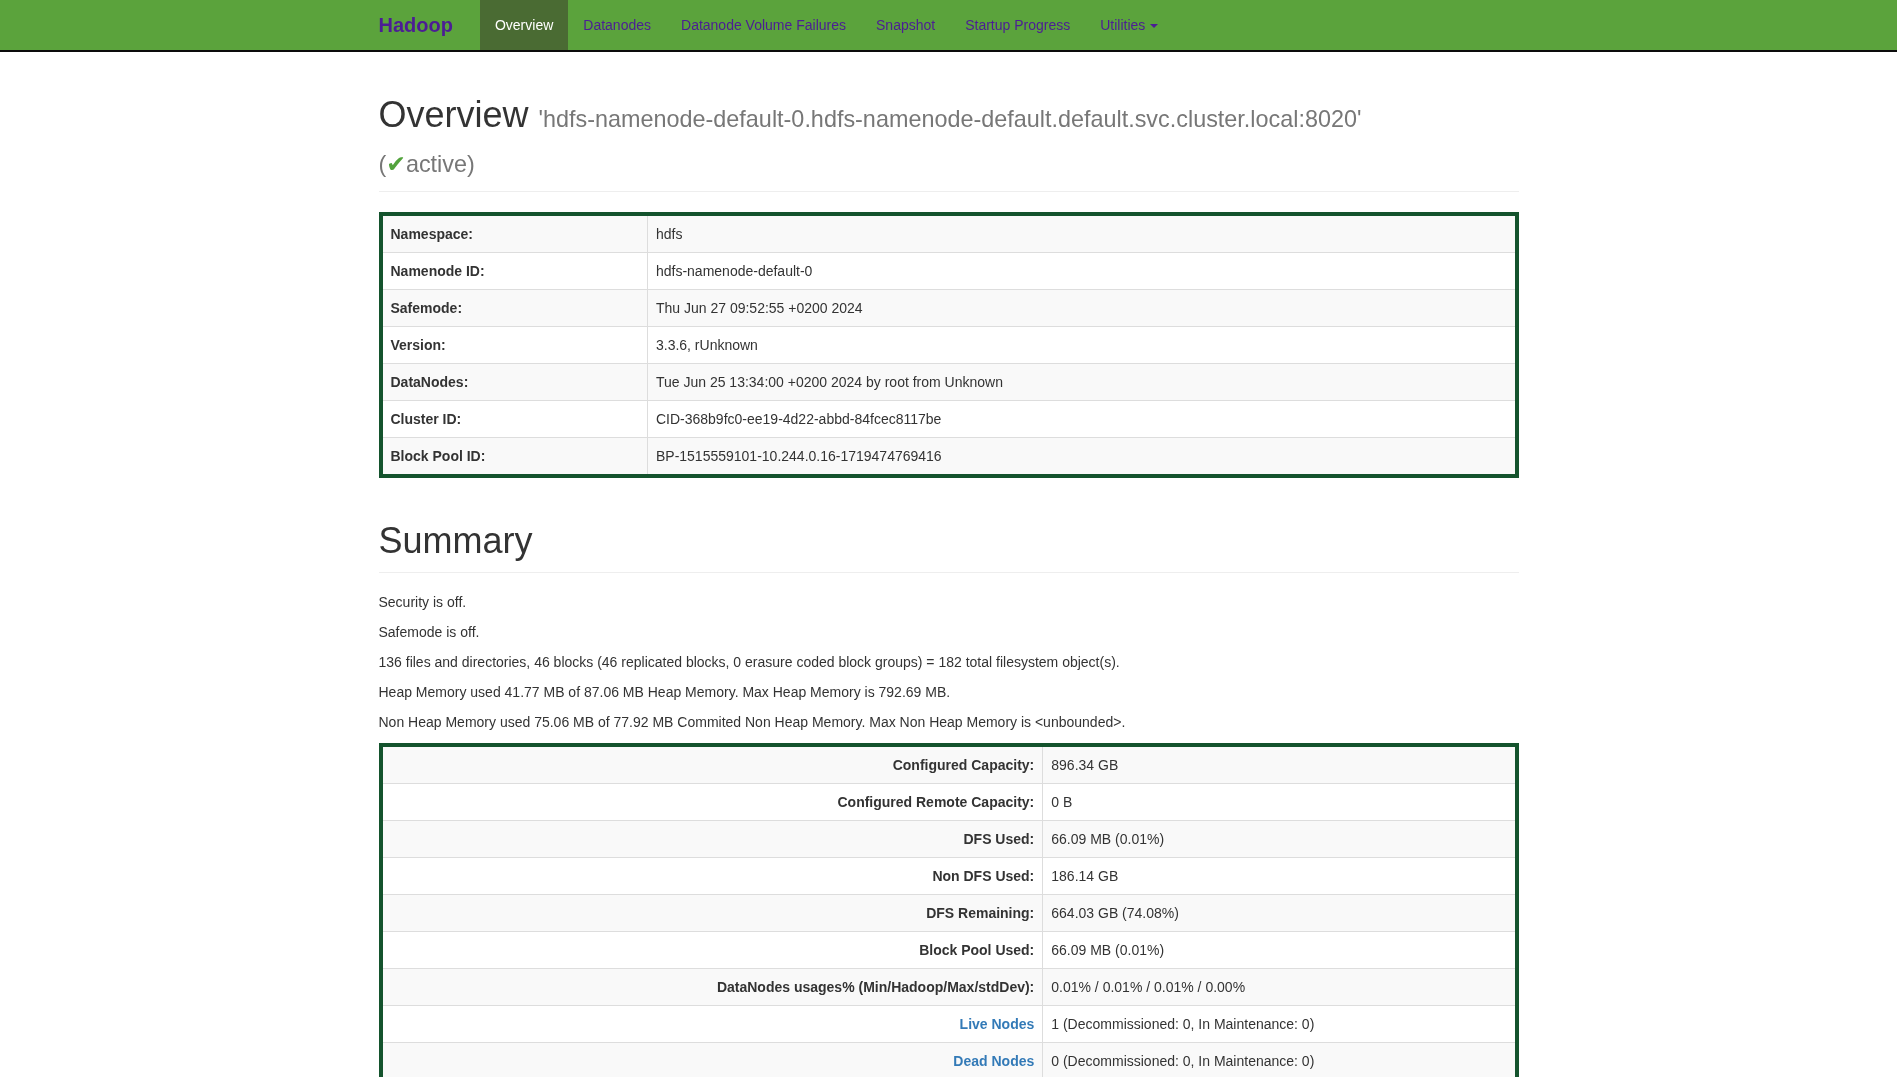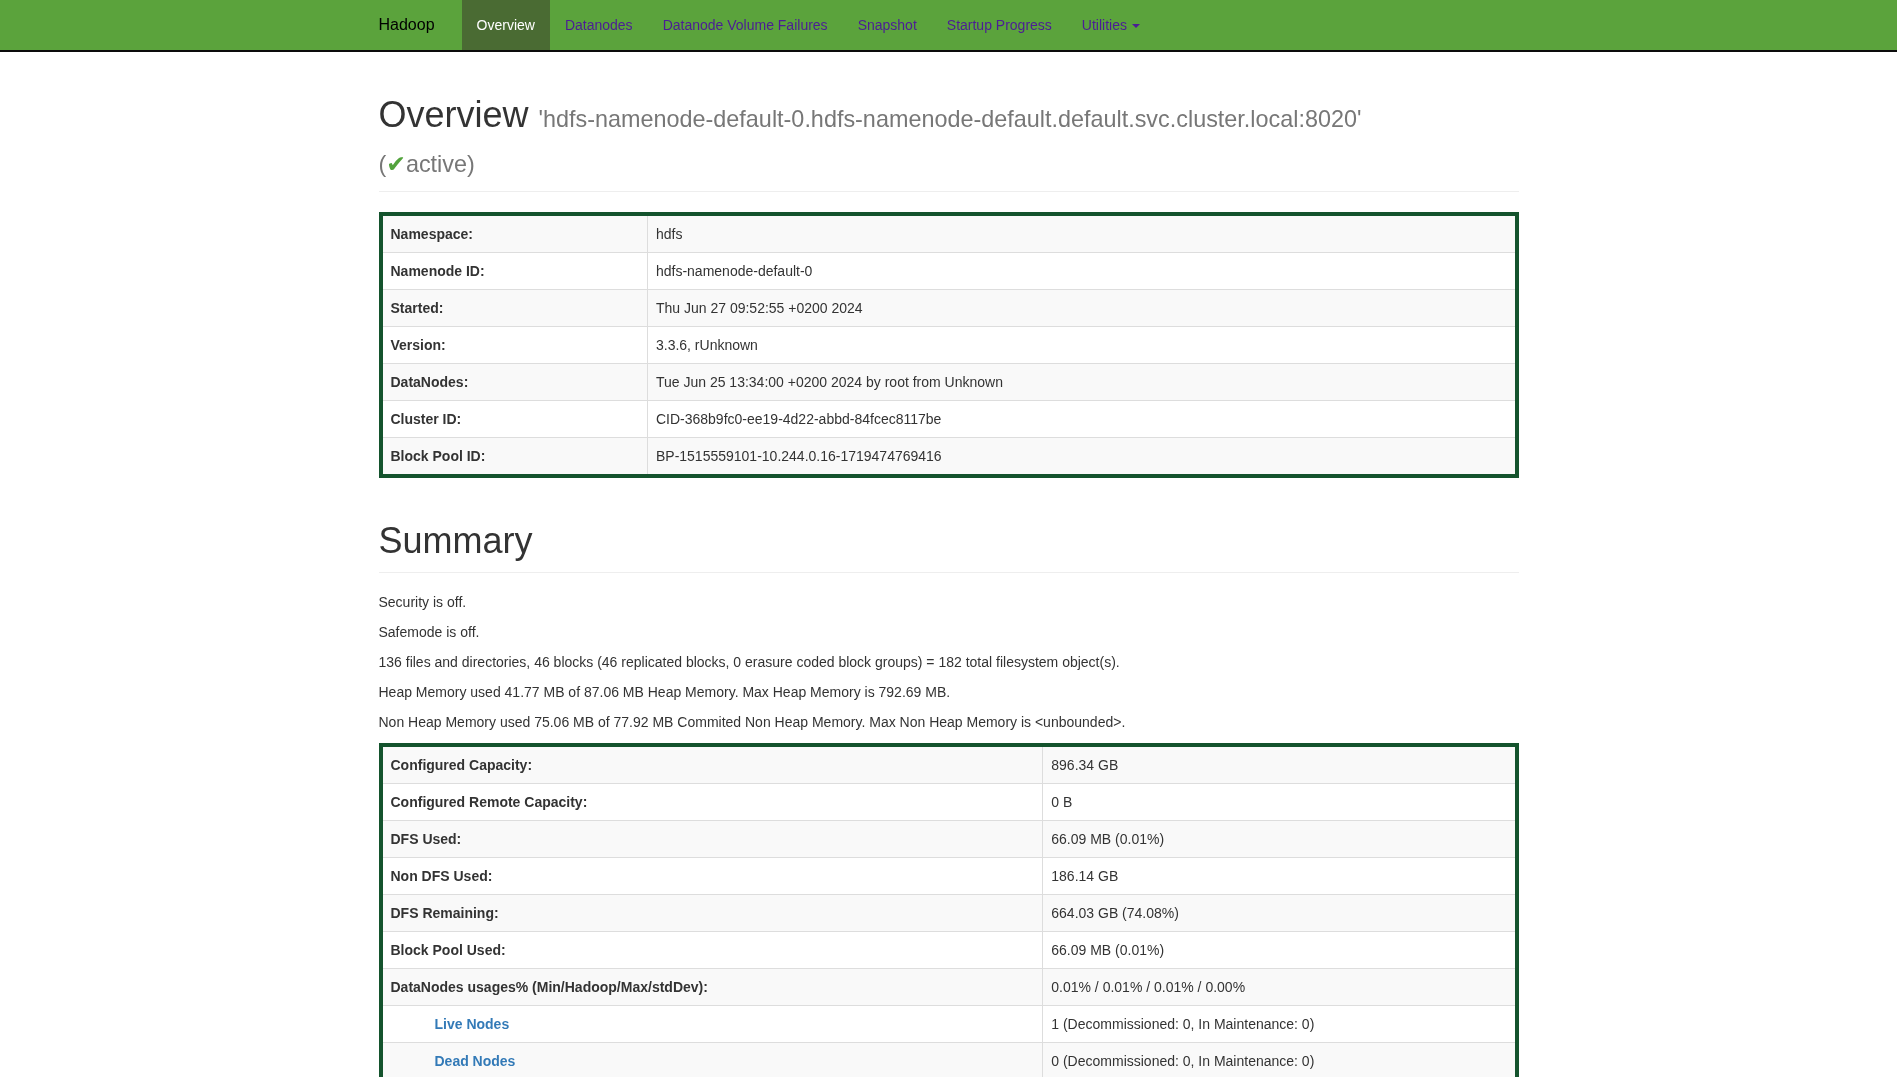--- a/index.html
+++ b/index.html
@@ -13,23 +13,23 @@
   .container { width: 1170px; margin: 0 auto; padding: 0 15px; }
 
   
   .navbar {
     background: #5ba33c;
     border-bottom: 2px solid #0c0c0c;
     height: 52px;
   }
   .navbar .container { display: flex; align-items: stretch; height: 50px; padding: 0 15px; }
   .brand {
-    color: #000000; font-size: 16px; line-height: 50px;
+    color: #4c1d95; font-size: 20px; line-height: 50px;
     padding: 0 15px; margin-left: -15px;
-    text-decoration: none; display: block;
+    text-decoration: none; display: block; font-weight: bold;
   }
   .nav { display: flex; align-items: stretch; margin-left: 12px; }
   .nav a {
     display: block; padding: 15px; line-height: 20px;
     color: #4c1d95; text-decoration: none; font-size: 14px;
   }
   .nav a.active { background: #4a6b33; color: #ffffff; }
   .caret {
     display: inline-block; width: 0; height: 0; margin-left: 5px;
     vertical-align: middle;
@@ -52,21 +52,21 @@
     width: 100%; border-collapse: collapse; margin-bottom: 20px;
     border: 4px solid #14532d; background: #fff;
   }
   table.tbl th, table.tbl td {
     border: 1px solid #ddd; padding: 8px; text-align: left;
     vertical-align: top; line-height: 20px;
   }
   table.tbl th { font-weight: bold; }
   table.tbl tbody tr:nth-child(odd) { background: #f9f9f9; }
   table.info-table th { width: 23.5%; }
-  table.summary-table th { width: 58.3%; }
+  table.summary-table th { width: 58.3%; text-align: right; }
   a.node-link { color: #337ab7; text-decoration: none; font-weight: bold; padding-left: 44px; }
 
   p.sline { margin: 4px 0 10px; }
 </style>
 </head>
 <body>
 
 <nav class="navbar">
   <div class="container">
     <a class="brand" href="#">Hadoop</a>
@@ -97,21 +97,21 @@
     <tbody>
       <tr>
         <th>Namespace:</th>
         <td>hdfs</td>
       </tr>
       <tr>
         <th>Namenode ID:</th>
         <td>hdfs-namenode-default-0</td>
       </tr>
       <tr>
-        <th>Started:</th>
+        <th>Safemode:</th>
         <td>Thu Jun 27 09:52:55 +0200 2024</td>
       </tr>
       <tr>
         <th>Version:</th>
         <td>3.3.6, rUnknown</td>
       </tr>
       <tr>
         <th>DataNodes:</th>
         <td>Tue Jun 25 13:34:00 +0200 2024 by root from Unknown</td>
       </tr>

